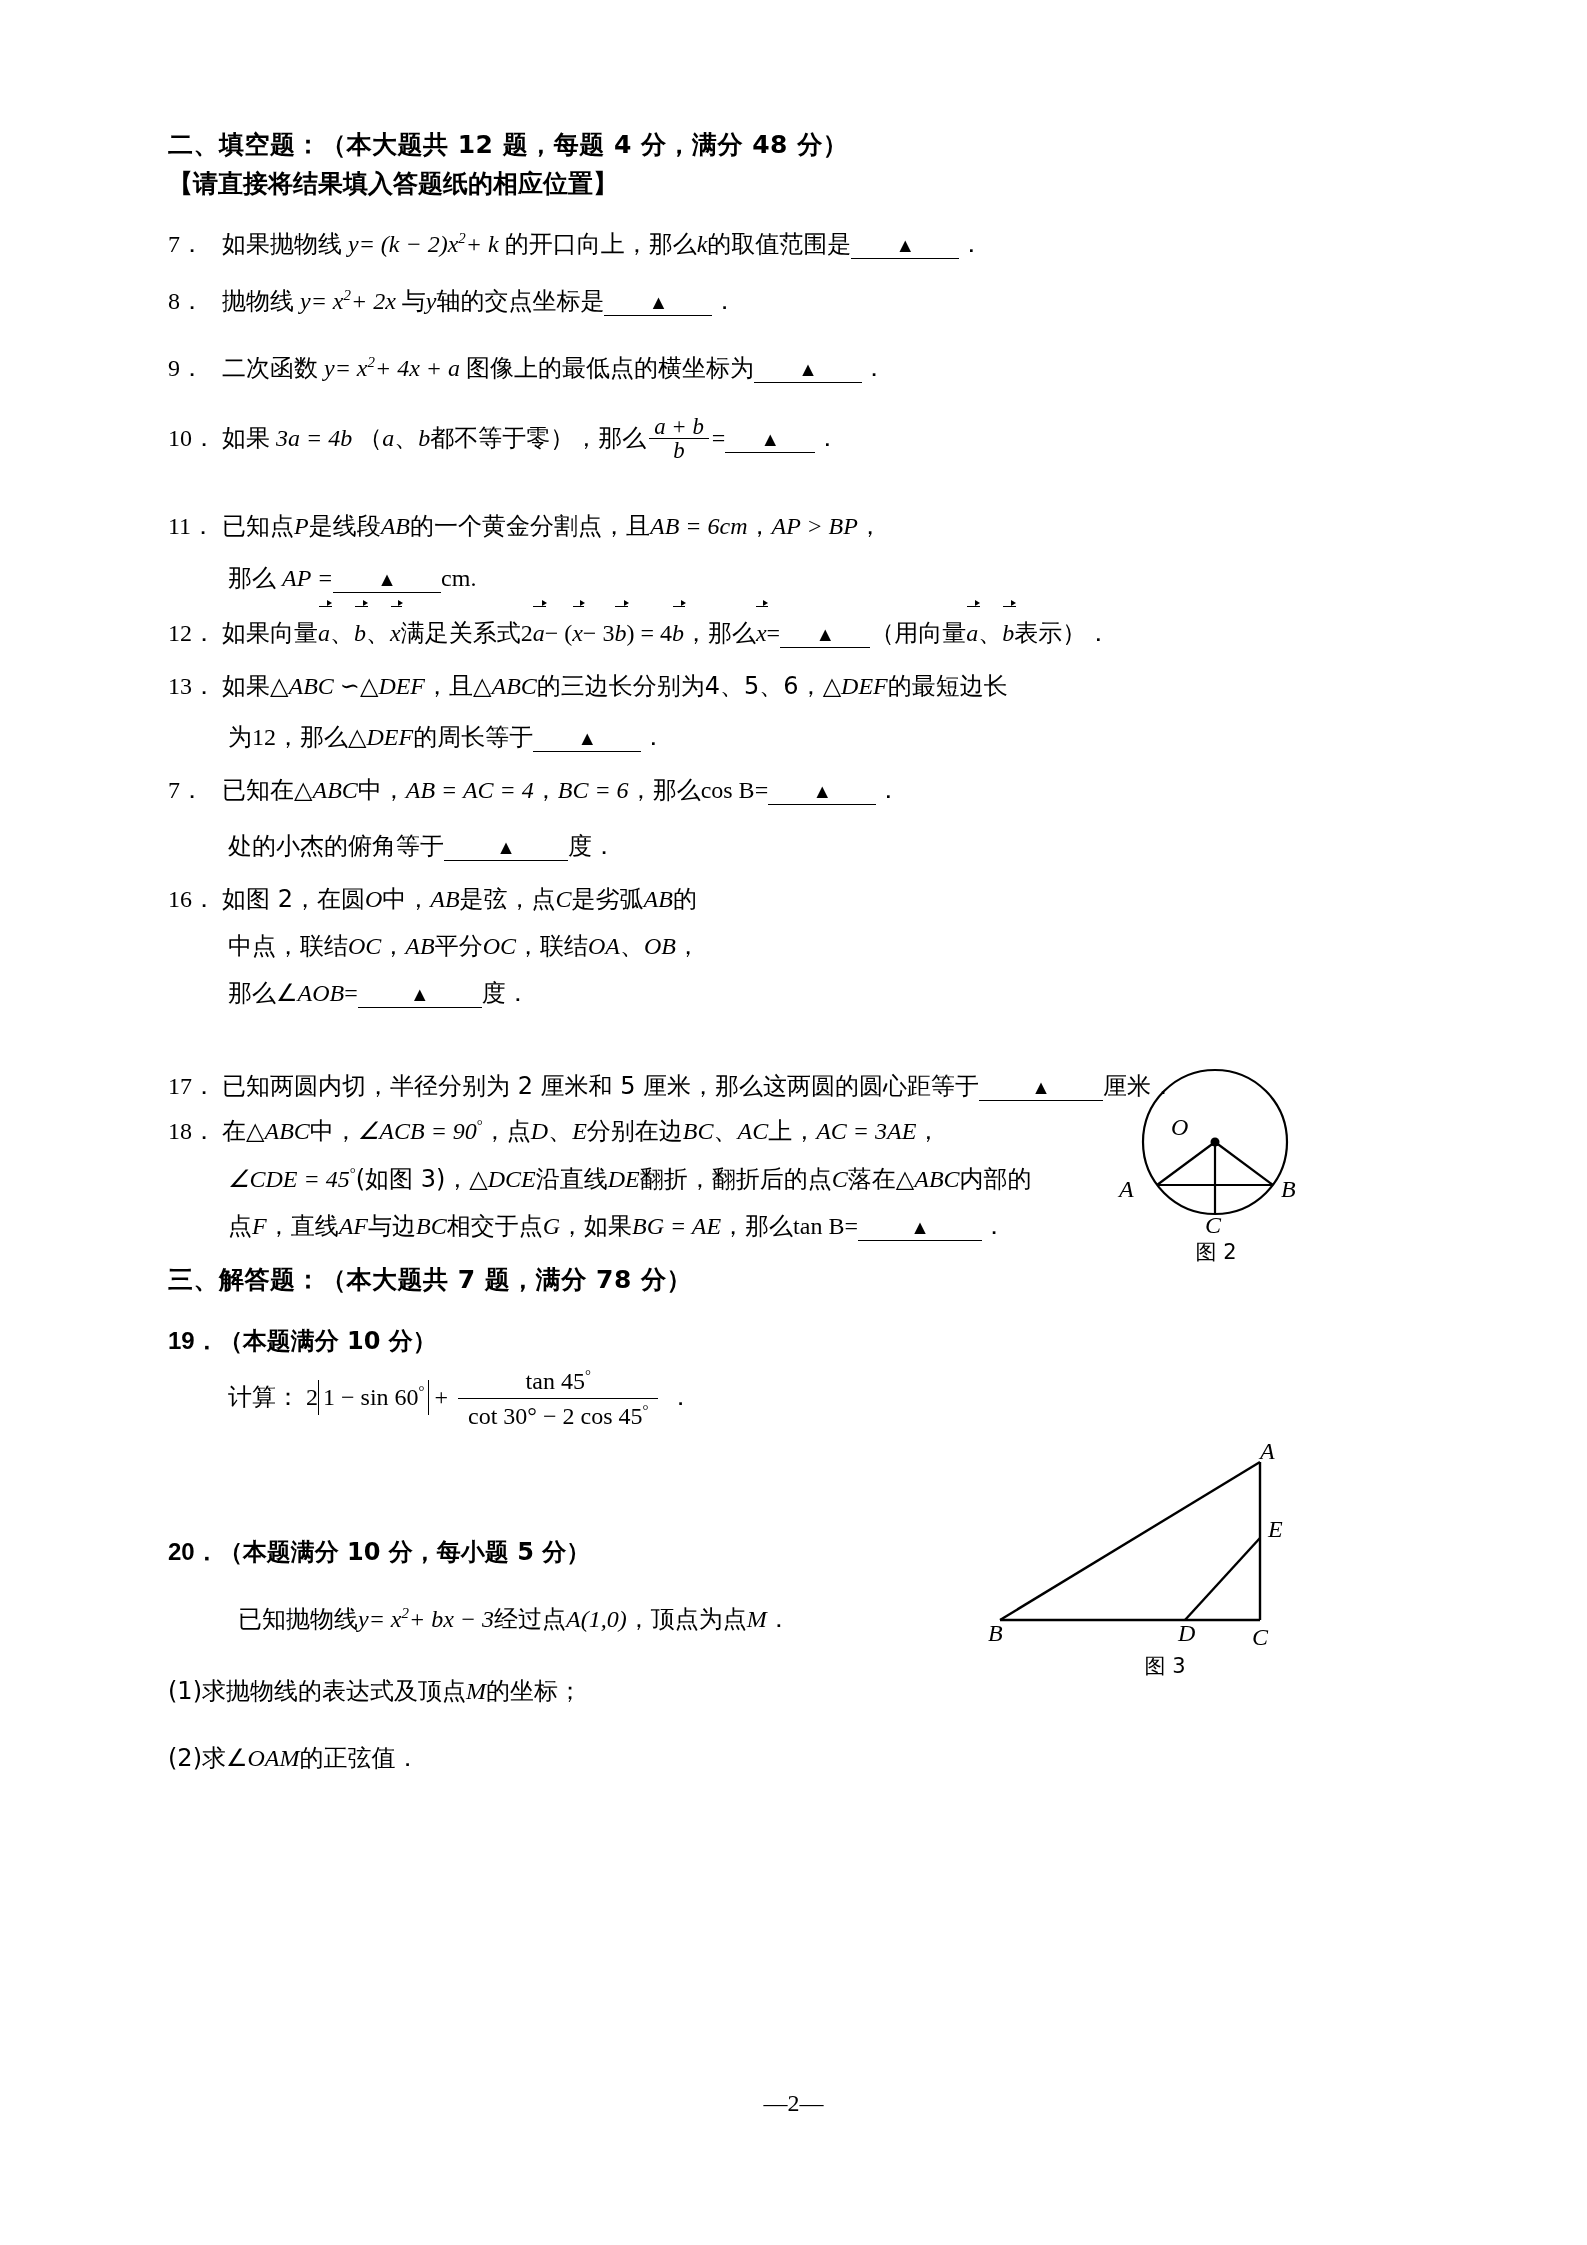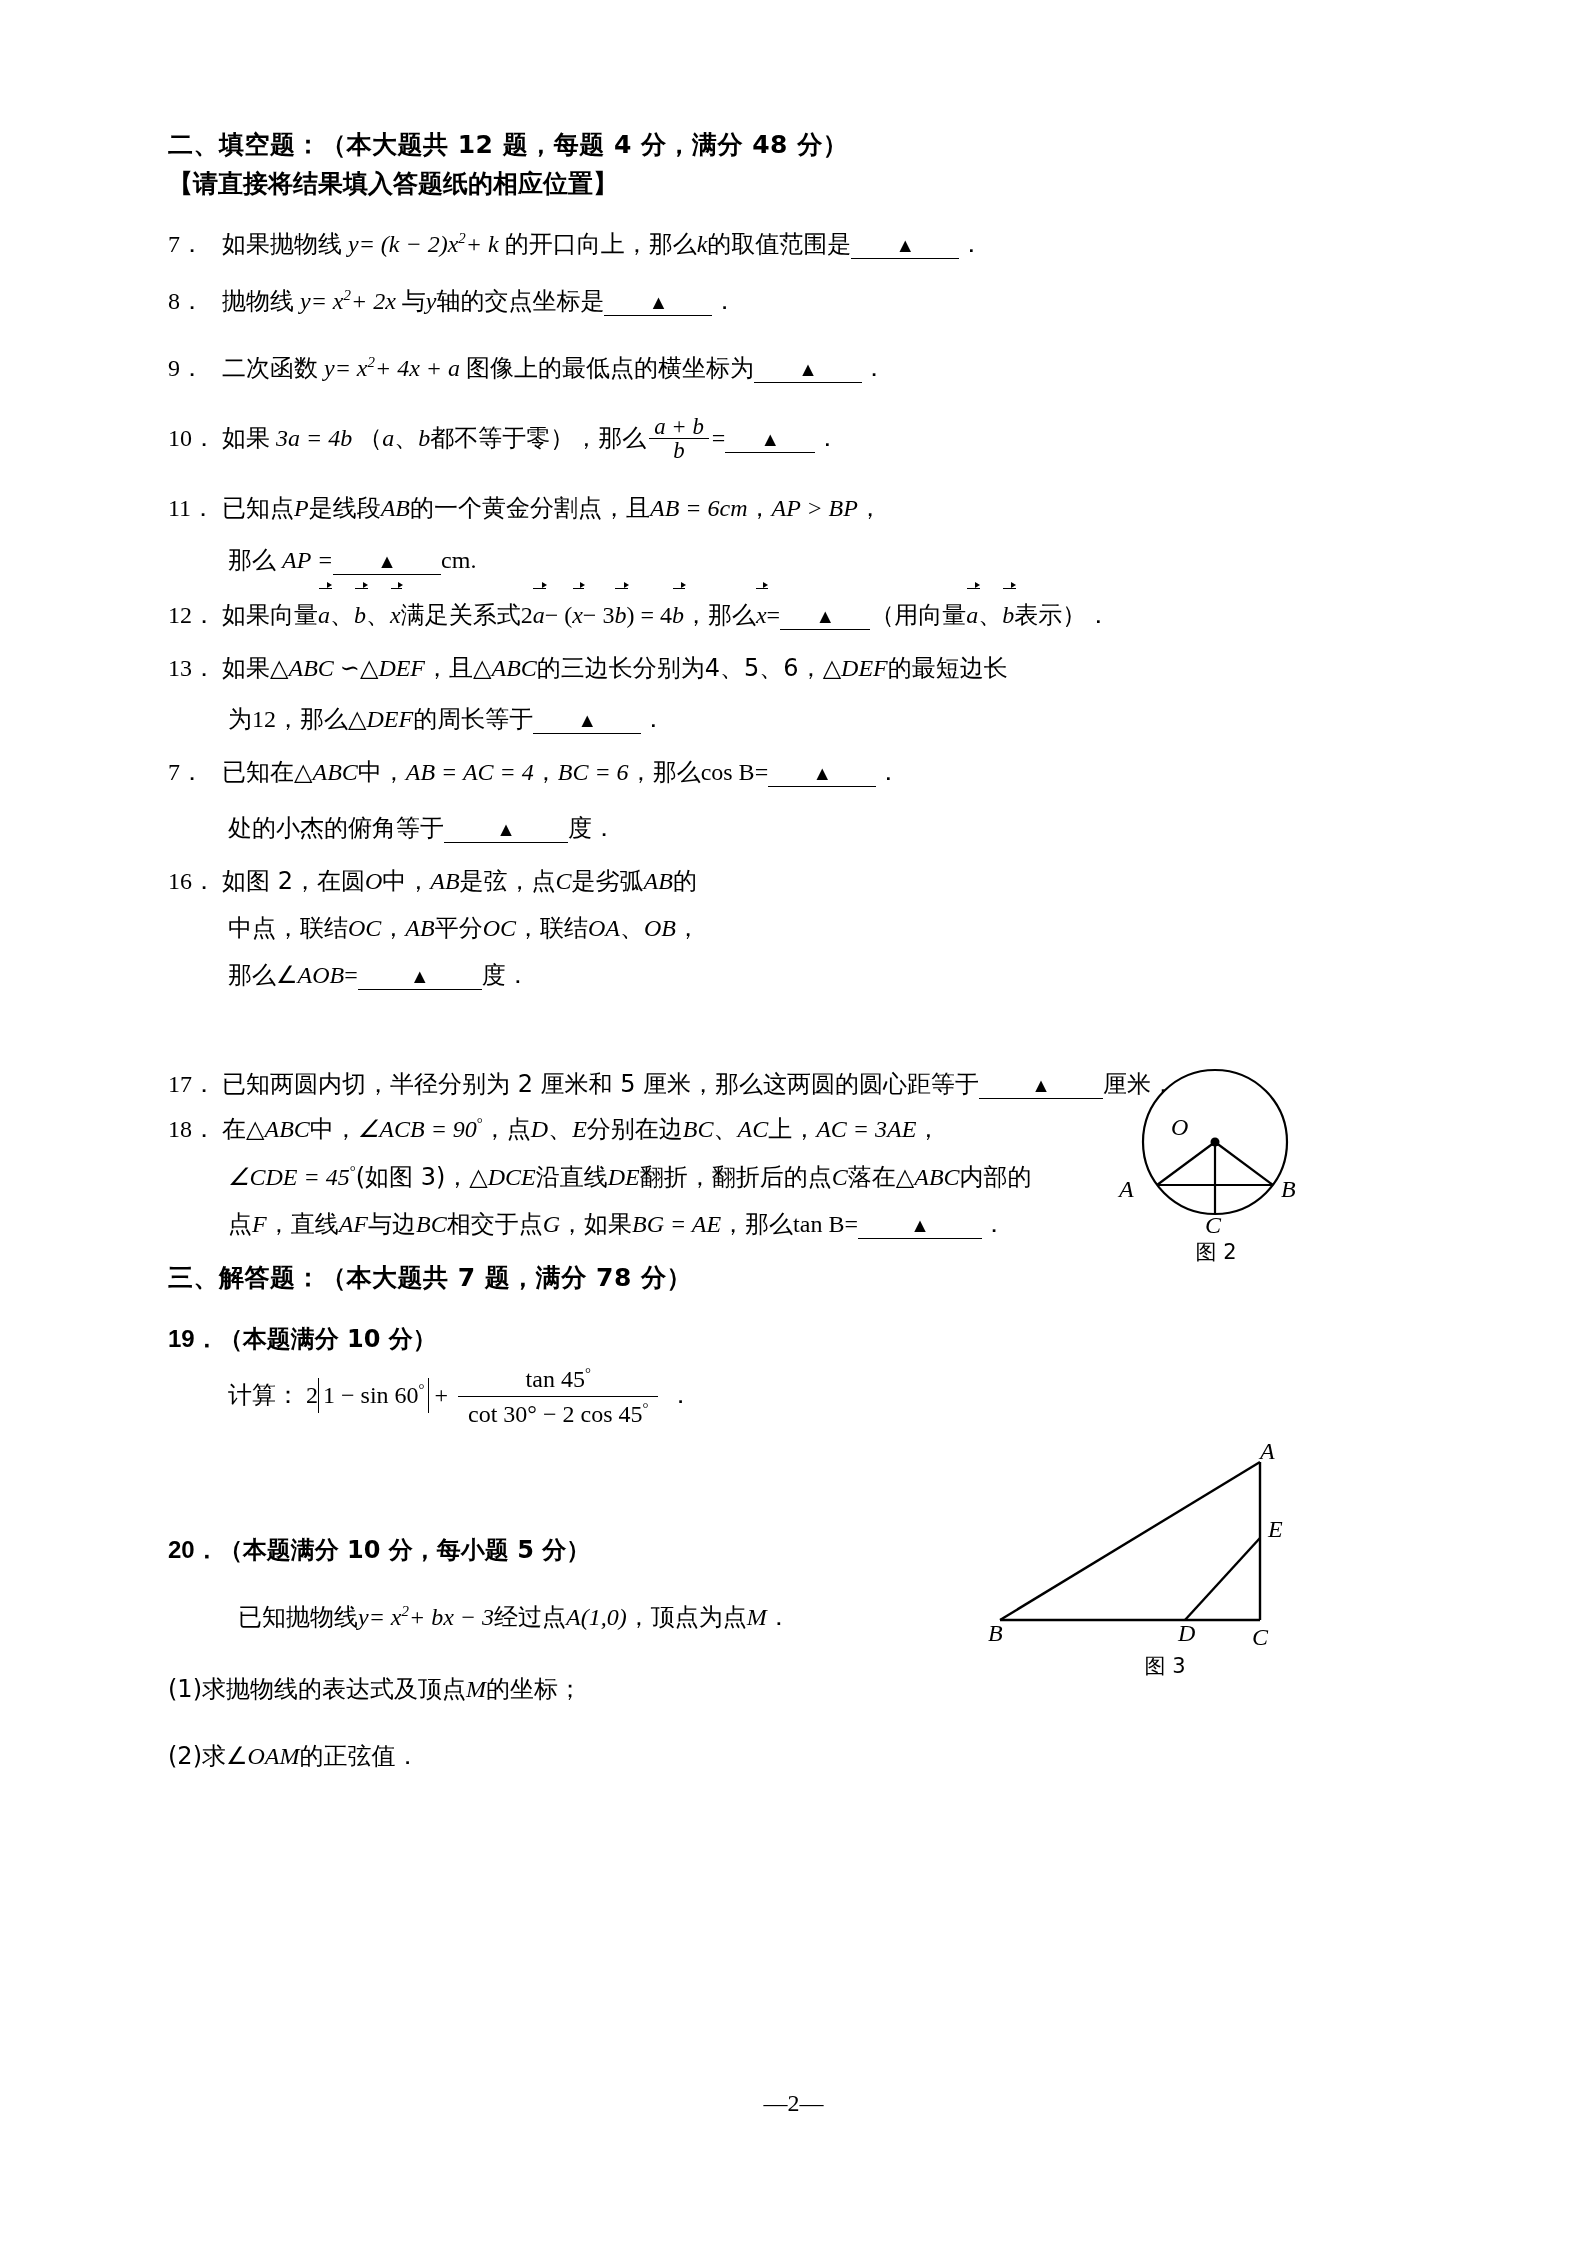--- a/index.html
+++ b/index.html
@@ -199,21 +199,21 @@
 
     <div class="q" style="margin-bottom:28px;">
       <span class="ln">
         <span class="qnum">9．</span>
         <span class="cn">二次函数</span>
         <span class="it">y</span><span class="it">= x</span><sup class="exp">2</sup><span class="it">+ 4x + a</span>
         <span class="cn">图像上的最低点的横坐标为</span><span class="blank w1"><span class="tri">▲</span></span><span>．</span>
       </span>
     </div>
 
-    <div class="q" style="margin-bottom:26px;">
+    <div class="q" style="margin-bottom:44px;">
       <span class="ln">
         <span class="qnum">10．</span>
         <span class="cn">如果</span>
         <span class="it">3a = 4b</span>
         <span class="cn">（</span><span class="it">a</span><span class="cn">、</span><span class="it">b</span><span class="cn">都不等于零），那么</span><span class="frac"><span class="num it">a + b</span><span class="den it">b</span></span><span>=</span><span class="blank w3"><span class="tri">▲</span></span><span>．</span>
       </span>
     </div>
 
     <div class="q" style="margin-bottom:16px;">
       <span class="ln">
@@ -263,21 +263,21 @@
         <span class="cn">如图 2，在圆</span><span class="it">O</span><span class="cn">中，</span><span class="it">AB</span><span class="cn">是弦，点</span><span class="it">C</span><span class="cn">是劣弧</span><span class="it">AB</span><span class="cn">的</span>
       </span>
       <span class="ln indent" style="margin-top:10px;">
         <span class="cn">中点，联结</span><span class="it">OC</span><span class="cn">，</span><span class="it">AB</span><span class="cn">平分</span><span class="it">OC</span><span class="cn">，联结</span><span class="it">OA</span><span class="cn">、</span><span class="it">OB</span><span class="cn">，</span>
       </span>
       <span class="ln indent" style="margin-top:10px;">
         <span class="cn">那么∠</span><span class="it">AOB</span><span>=</span><span class="blank w2"><span class="tri">▲</span></span><span class="cn">度．</span>
       </span>
     </div>
 
-    <div class="q" style="margin-bottom:8px; margin-top:72px;">
+    <div class="q" style="margin-bottom:8px; margin-top:56px;">
       <span class="ln">
         <span class="qnum">17．</span>
         <span class="cn">已知两圆内切，半径分别为 2 厘米和 5 厘米，那么这两圆的圆心距等于</span><span class="blank w2"><span class="tri">▲</span></span><span class="cn">厘米．</span>
       </span>
     </div>
 
     <div class="q" style="margin-bottom:18px;">
       <span class="ln">
         <span class="qnum">18．</span>
         <span class="cn">在△</span><span class="it">ABC</span><span class="cn">中，</span><span class="it">∠ACB = 90</span><sup class="deg">°</sup><span class="cn">，点</span><span class="it">D</span><span class="cn">、</span><span class="it">E</span><span class="cn">分别在边</span><span class="it">BC</span><span class="cn">、</span><span class="it">AC</span><span class="cn">上，</span><span class="it">AC = 3AE</span><span class="cn">，</span>

